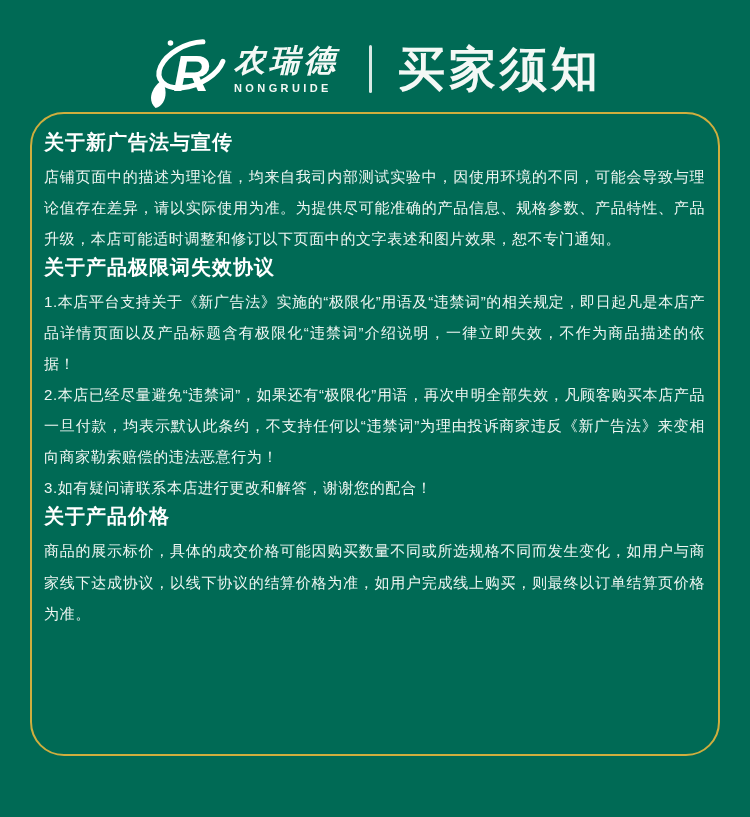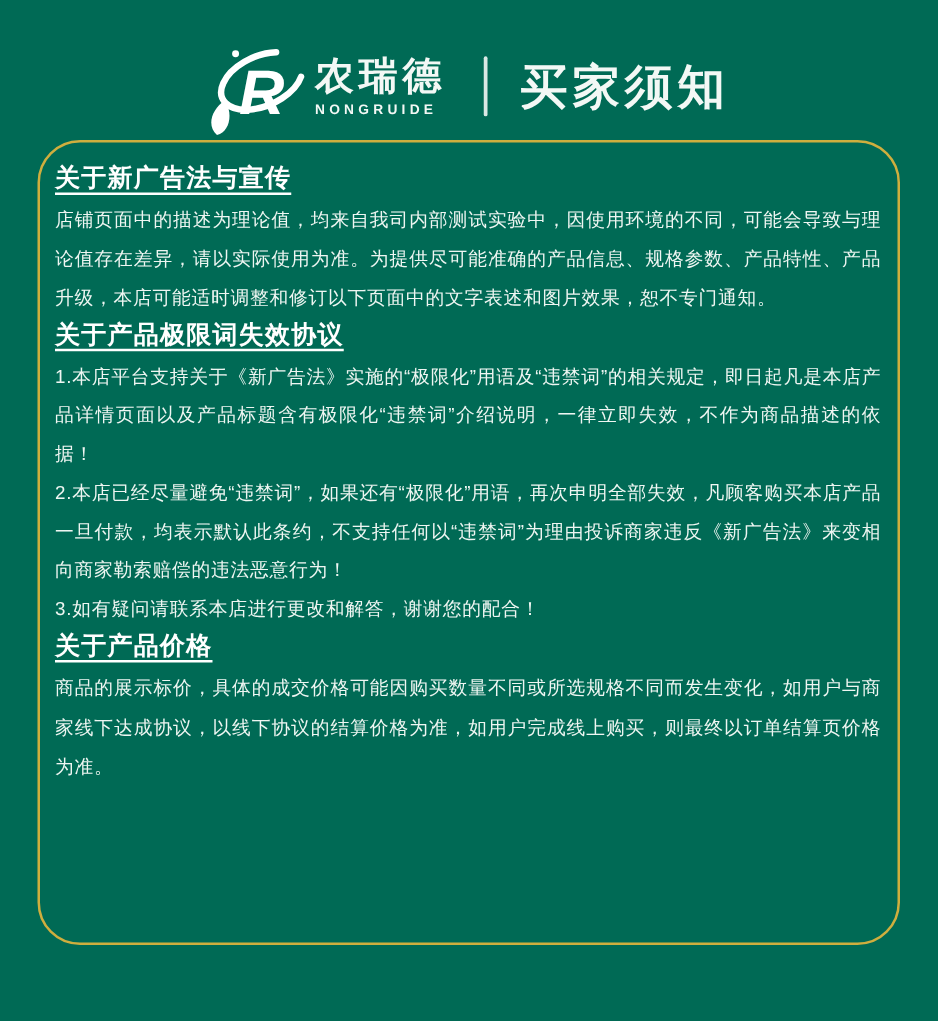--- a/index.html
+++ b/index.html
@@ -22,57 +22,57 @@
   }
   .logo-group { display: flex; align-items: center; }
   .logo-mark { width: 84px; height: 80px; margin-right: 2px; }
   .brand { display: flex; flex-direction: column; align-items: flex-start; }
   .brand-cn {
     font-size: 31px;
     font-weight: 800;
     letter-spacing: 4px;
     line-height: 1.1;
     white-space: nowrap;
+    font-style: italic;
   }
   .brand-en {
     font-size: 11px;
     font-weight: 700;
     letter-spacing: 3.4px;
     margin-top: 3px;
     white-space: nowrap;
   }
   .hdr-divider {
     width: 3px; height: 48px;
     background: rgba(255,255,255,0.85);
     border-radius: 2px;
     margin: 0 26px 0 30px;
   }
   .page-title {
-    font-size: 38px;
+    font-size: 47px;
     font-weight: 800;
     letter-spacing: 4px;
     white-space: nowrap;
   }
 
   
   .notice-box {
     width: 690px;
     height: 644px;
     margin: 0 auto;
     border: 2px solid #cfae3e;
     border-radius: 34px;
     padding: 15px 13px 10px 12px;
     overflow: hidden;
   }
   .sec + .sec { }
   .sec h2 {
     font-size: 20px;
     font-weight: 600;
     letter-spacing: 1px;
-    text-decoration: underline;
     text-underline-offset: 5px;
     text-decoration-thickness: 1.5px;
     margin-bottom: 5px;
     color: #ffffff;
   }
   .sec p {
     font-size: 15px;
     line-height: 2.07;
     letter-spacing: 0.6px;
     text-align: justify;

